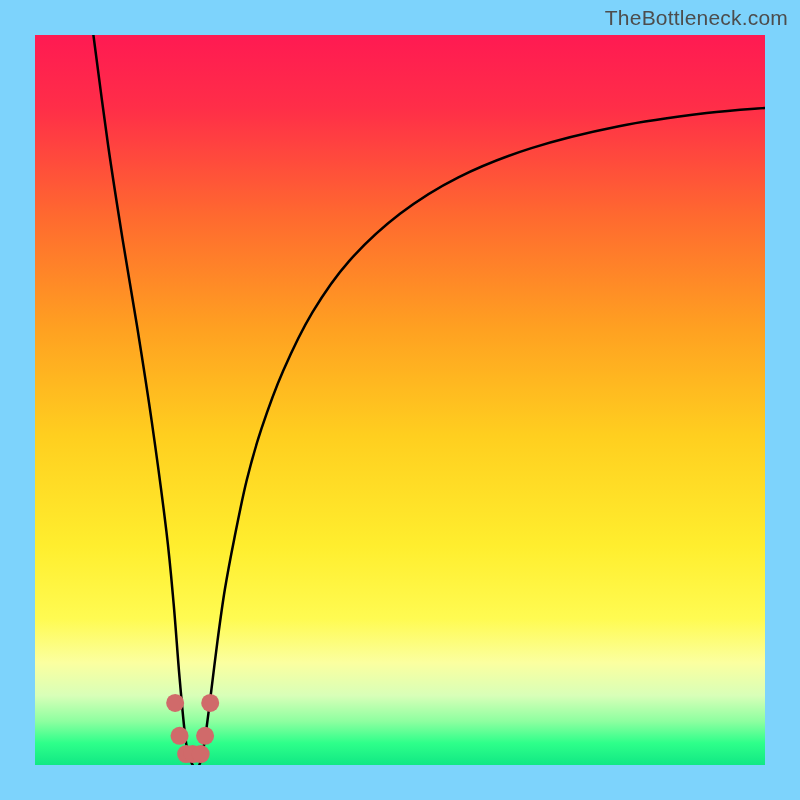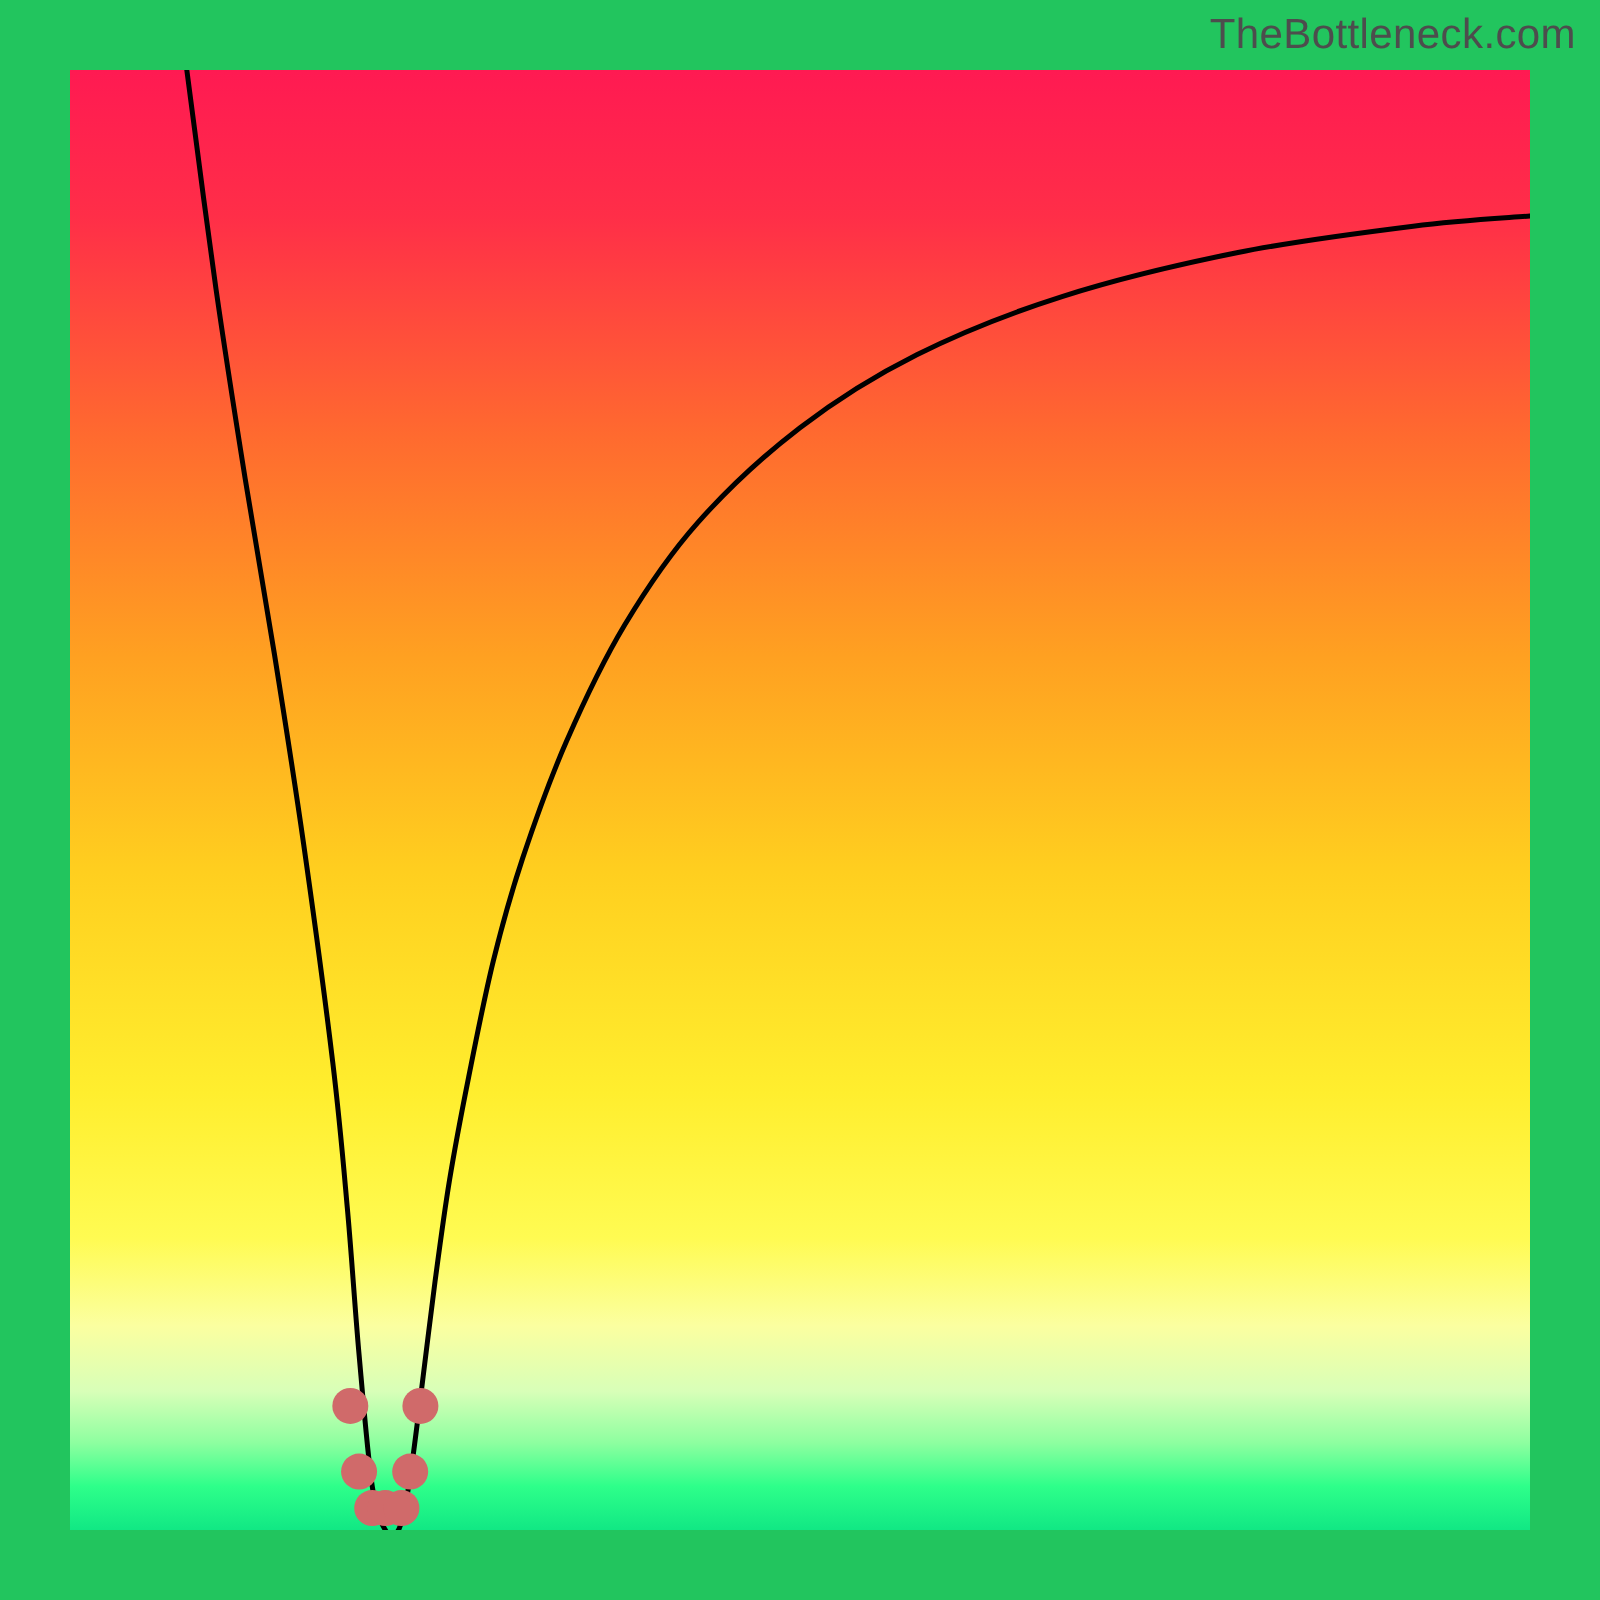--- a/index.html
+++ b/index.html
@@ -10,21 +10,21 @@
     background: #000;
     overflow: hidden;
     font-family: Arial, Helvetica, sans-serif;
   }
   .frame {
     position: absolute;
     left: 0;
     top: 0;
     width: 800px;
     height: 800px;
-    background: #22c55e;
+    background: #7dd3fc;
   }
   .plot-area {
     position: absolute;
     left: 35px;
     top: 35px;
     width: 730px;
     height: 730px;
     overflow: hidden;
   }
   .gradient {

